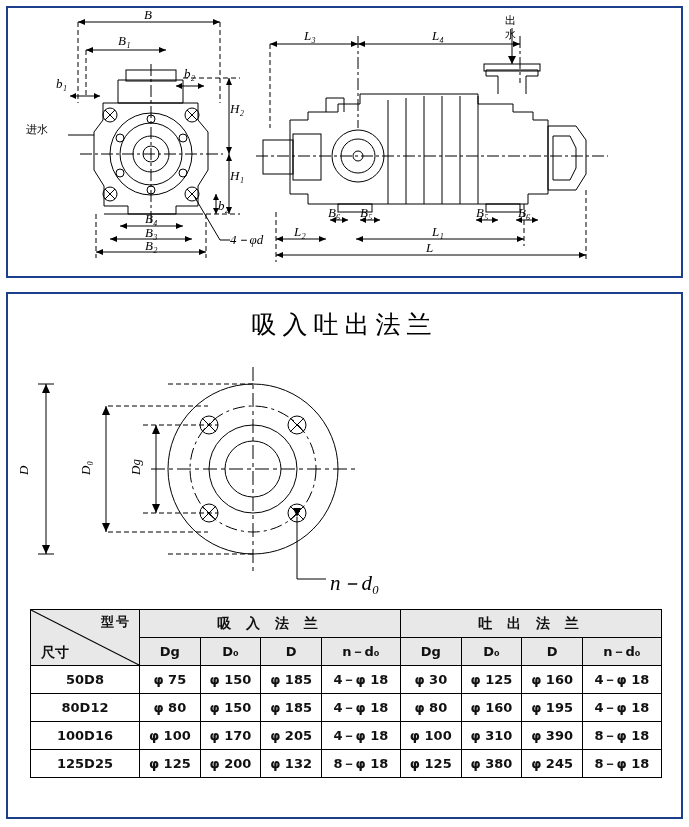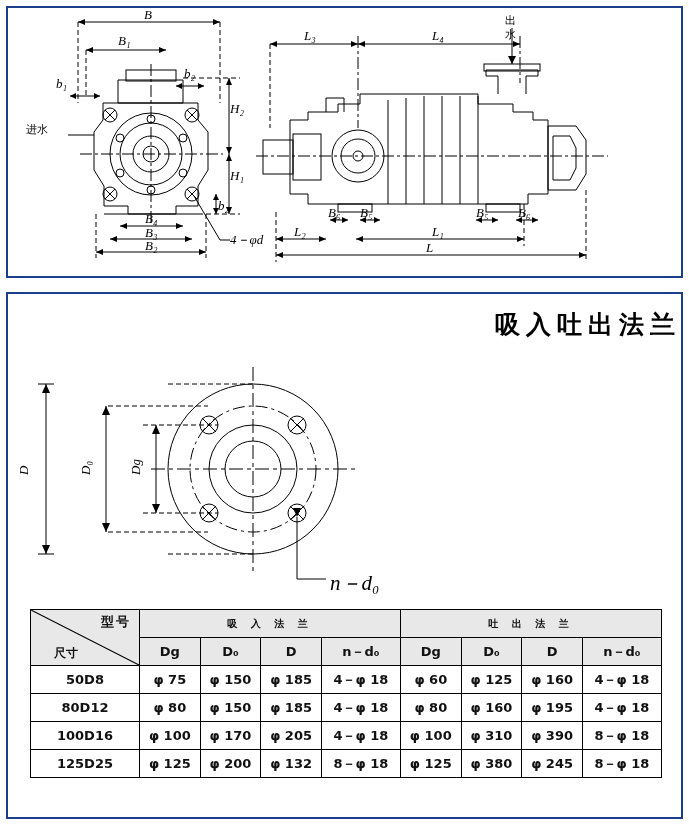--- a/index.html
+++ b/index.html
@@ -43,23 +43,23 @@
   .cn-label {
     font-family: "DejaVu Sans", sans-serif;
     font-size: 11px;
     fill: #000;
   }
   .section-title {
     position: absolute;
     left: 0;
     top: 14px;
     width: 100%;
-    text-align: right;
+    text-align: center;
     font-family: "DejaVu Sans", sans-serif;
-    font-weight: bold;
+    font-weight: normal;
     font-size: 25px;
     letter-spacing: 6px;
     color: #000;
   }
   #flange-fig {
     position: absolute;
     left: 0;
     top: 55px;
     width: 677px;
     height: 260px;
@@ -77,41 +77,41 @@
   }
   #spec-table td, #spec-table th {
     border: 1px solid #000;
     text-align: center;
     height: 27px;
     font-weight: bold;
     padding: 0;
   }
   #spec-table thead .grouphead {
     letter-spacing: 5px;
-    font-size: 10px;
+    font-size: 14px;
     text-align: center;
   }
   .corner {
     position: relative;
     width: 108px;
     padding: 0;
     margin-left: 42px;
   }
   .corner .diag {
     position: absolute;
     left: 0; top: 0;
     width: 100%;
     height: 100%;
     overflow: visible;
   }
   .corner .tl {
     position: absolute;
-    left: 23px;
+    left: 10px;
     bottom: 3px;
-    font-size: 12px;
+    font-size: 14px;
     font-weight: bold;
   }
   .corner .br {
     position: absolute;
     right: 8px;
     top: 3px;
     font-size: 13px;
     font-weight: bold;
     letter-spacing: 2px;
   }
@@ -388,21 +388,21 @@
         <td class="shaded">n－d₀</td>
       </tr>
     </thead>
     <tbody>
       <tr>
         <td class="model-col">50D8</td>
         <td>φ 75</td>
         <td>φ 150</td>
         <td>φ 185</td>
         <td>4－φ 18</td>
-        <td>φ 60</td>
+        <td>φ 30</td>
         <td>φ 125</td>
         <td>φ 160</td>
         <td>4－φ 18</td>
       </tr>
       <tr>
         <td class="model-col">80D12</td>
         <td>φ 80</td>
         <td>φ 150</td>
         <td>φ 185</td>
         <td>4－φ 18</td>

